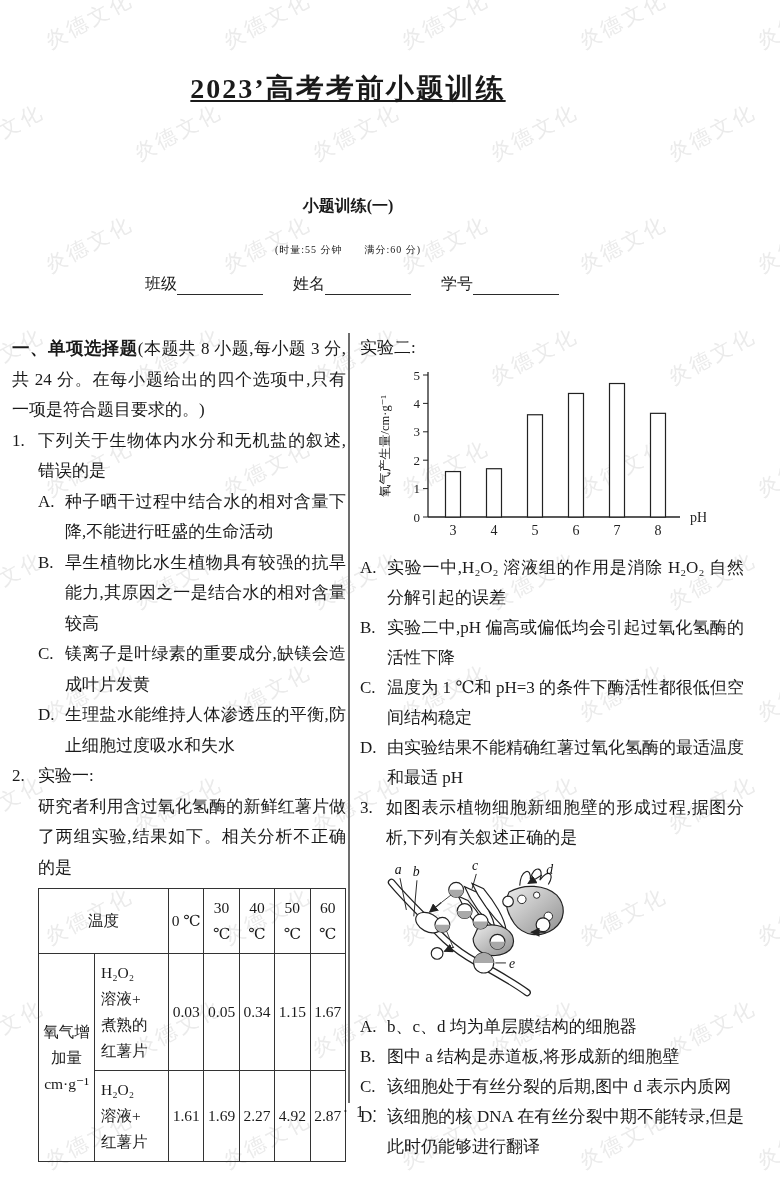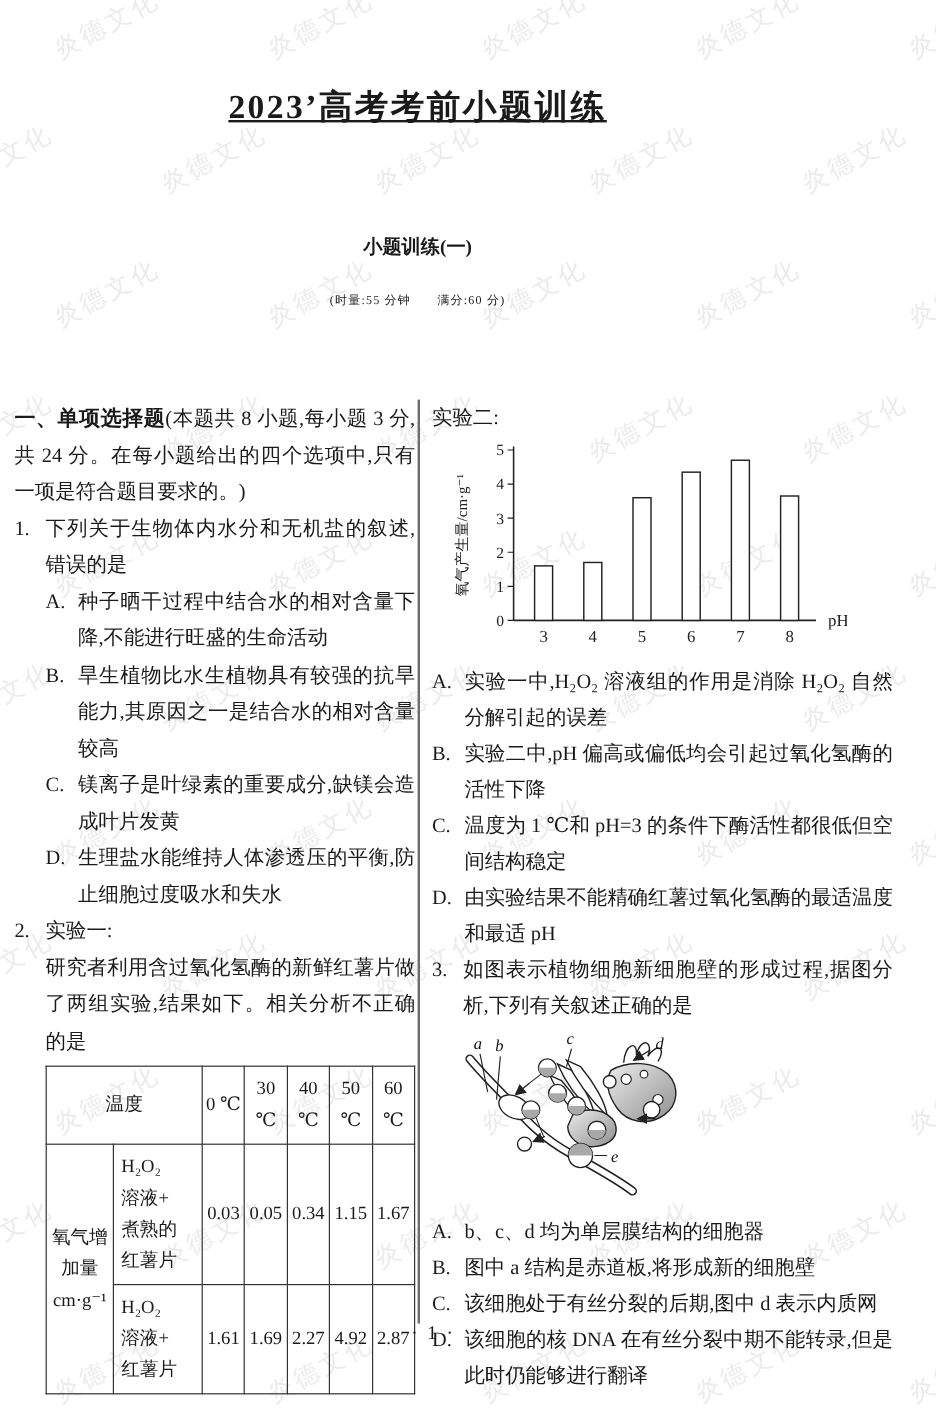--- a/index.html
+++ b/index.html
@@ -111,20 +111,34 @@
     <span style="left: 575px; top: 1126px;">炎德文化</span>
     <span style="left: 753px; top: 1126px;">炎德文化</span>
   </div>
 
 <div id="page">
 
   <div id="hdr-title" class="hdr">2023’高考考前小题训练</div>
   <div id="hdr-paper" class="hdr">小题训练(一)</div>
   <div id="hdr-meta" class="hdr">(时量:55 分钟　　满分:60 分)</div>
 
+  <div id="hdr-fields">
+    <span class="field">
+      <span>班级</span>
+      <span class="uline"></span>
+    </span>
+    <span class="field">
+      <span>姓名</span>
+      <span class="uline"></span>
+    </span>
+    <span class="field">
+      <span>学号</span>
+      <span class="uline"></span>
+    </span>
+  </div>
 
   <div id="divider"></div>
 
   <div id="col-left" class="col">
     <p class="sec-head"><b>一、单项选择题</b><span>(本题共 8 小题,每小题 3 分,共 24 分。在每小题给出的四个选项中,只有一项是符合题目要求的。)</span></p>
 
     <div class="q">
       <span class="q-num">1.</span>
       <div class="q-body">
         <p>下列关于生物体内水分和无机盐的叙述,错误的是</p>

